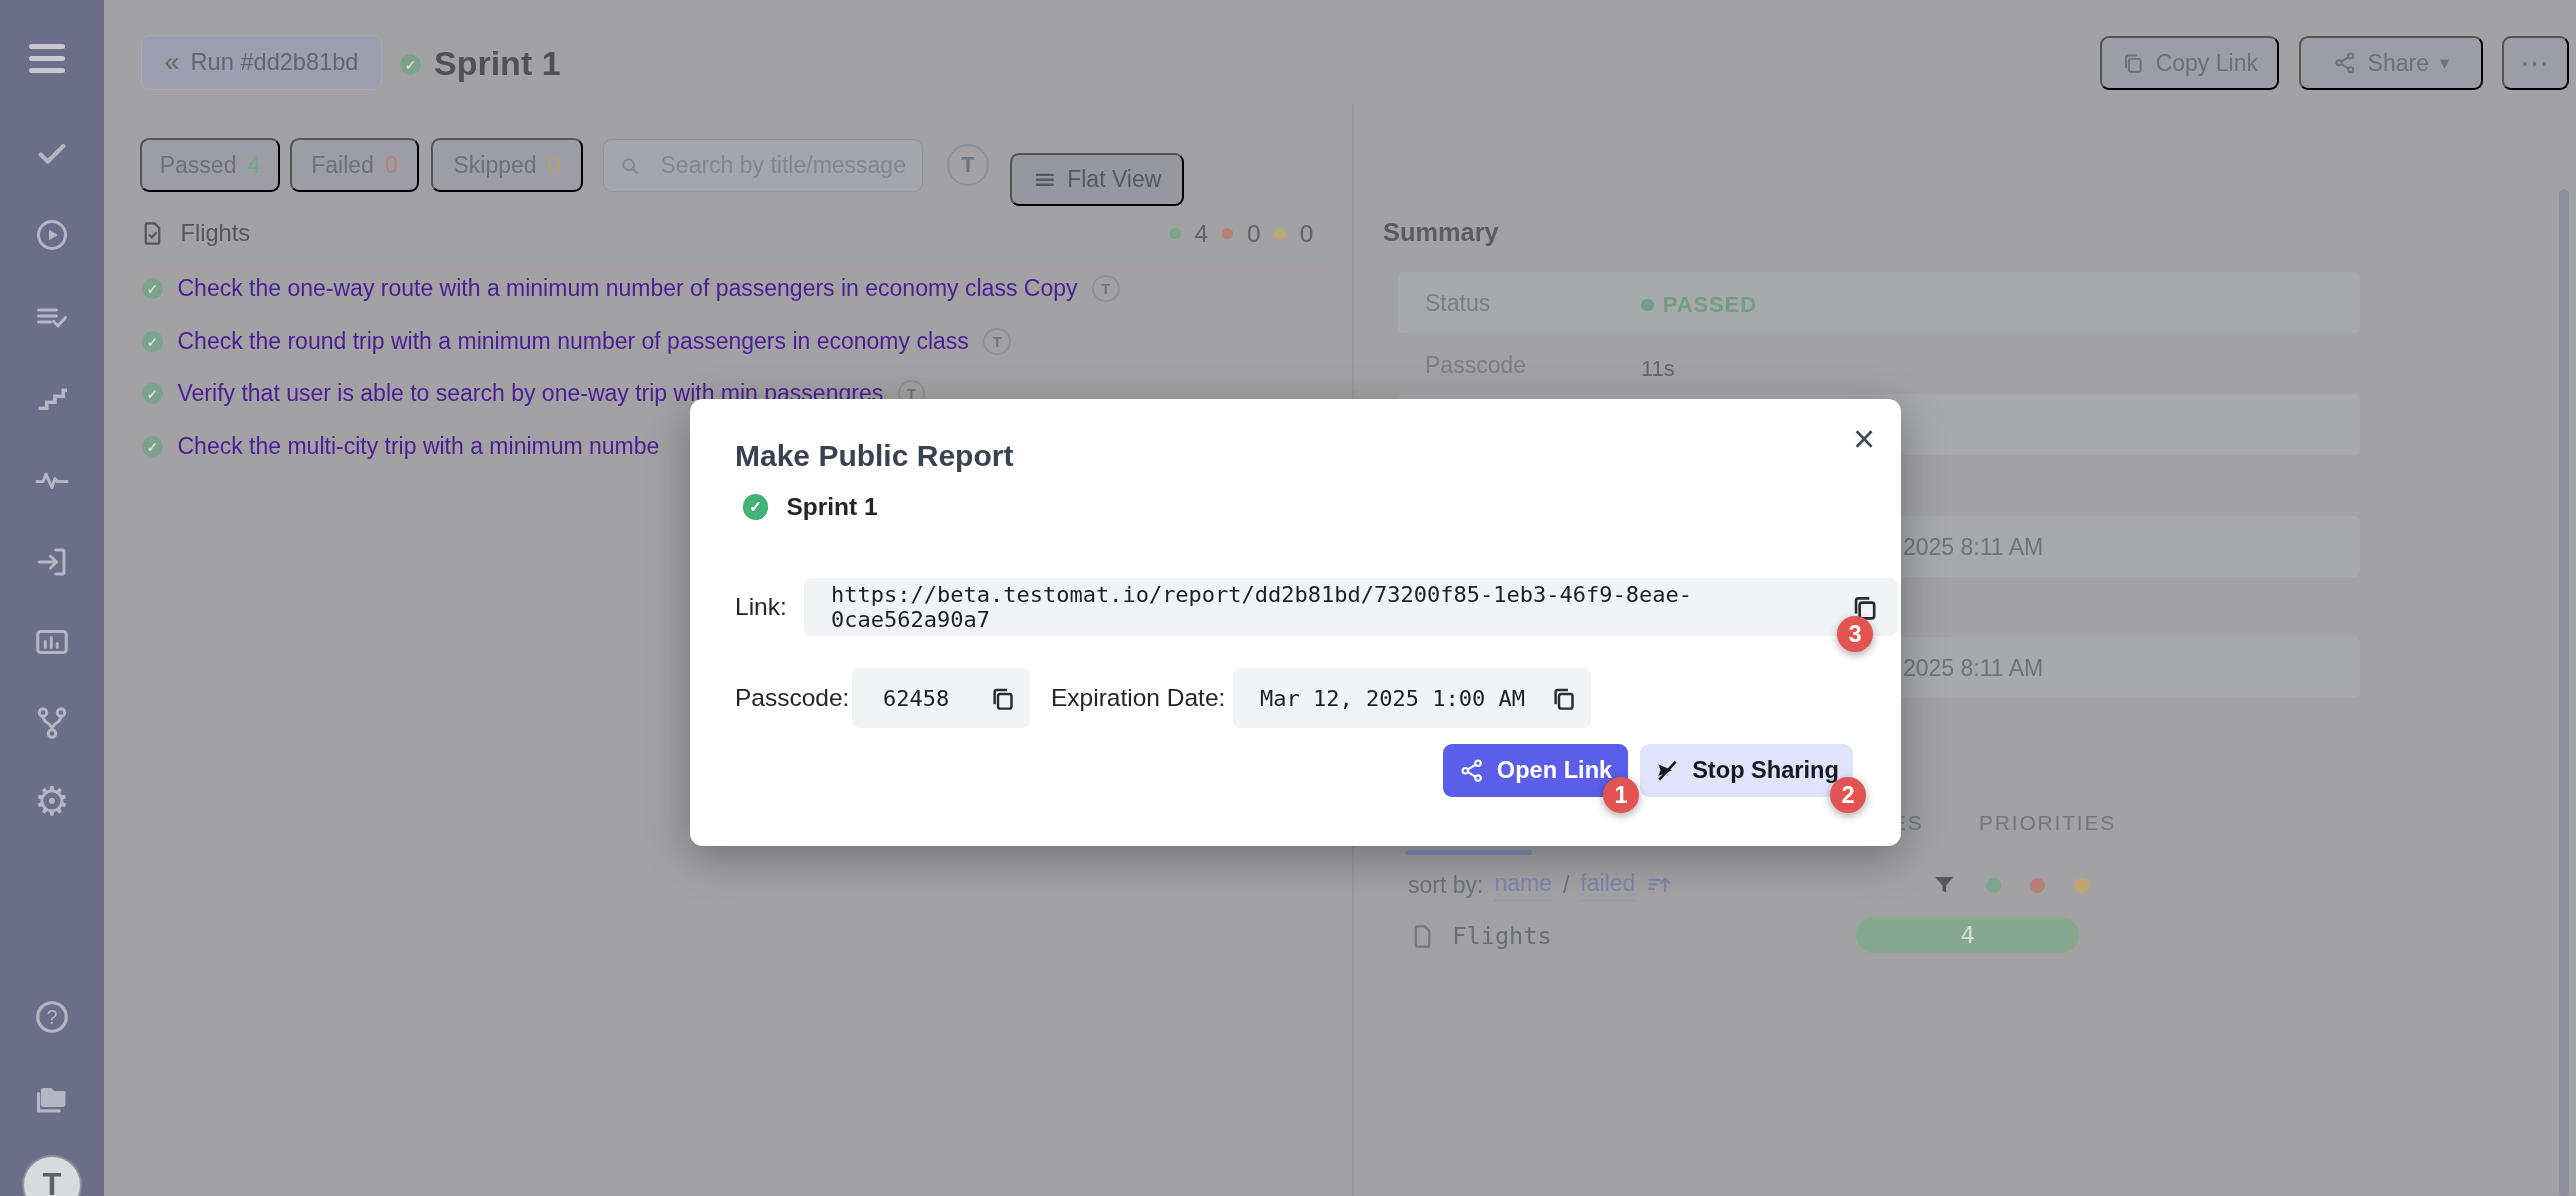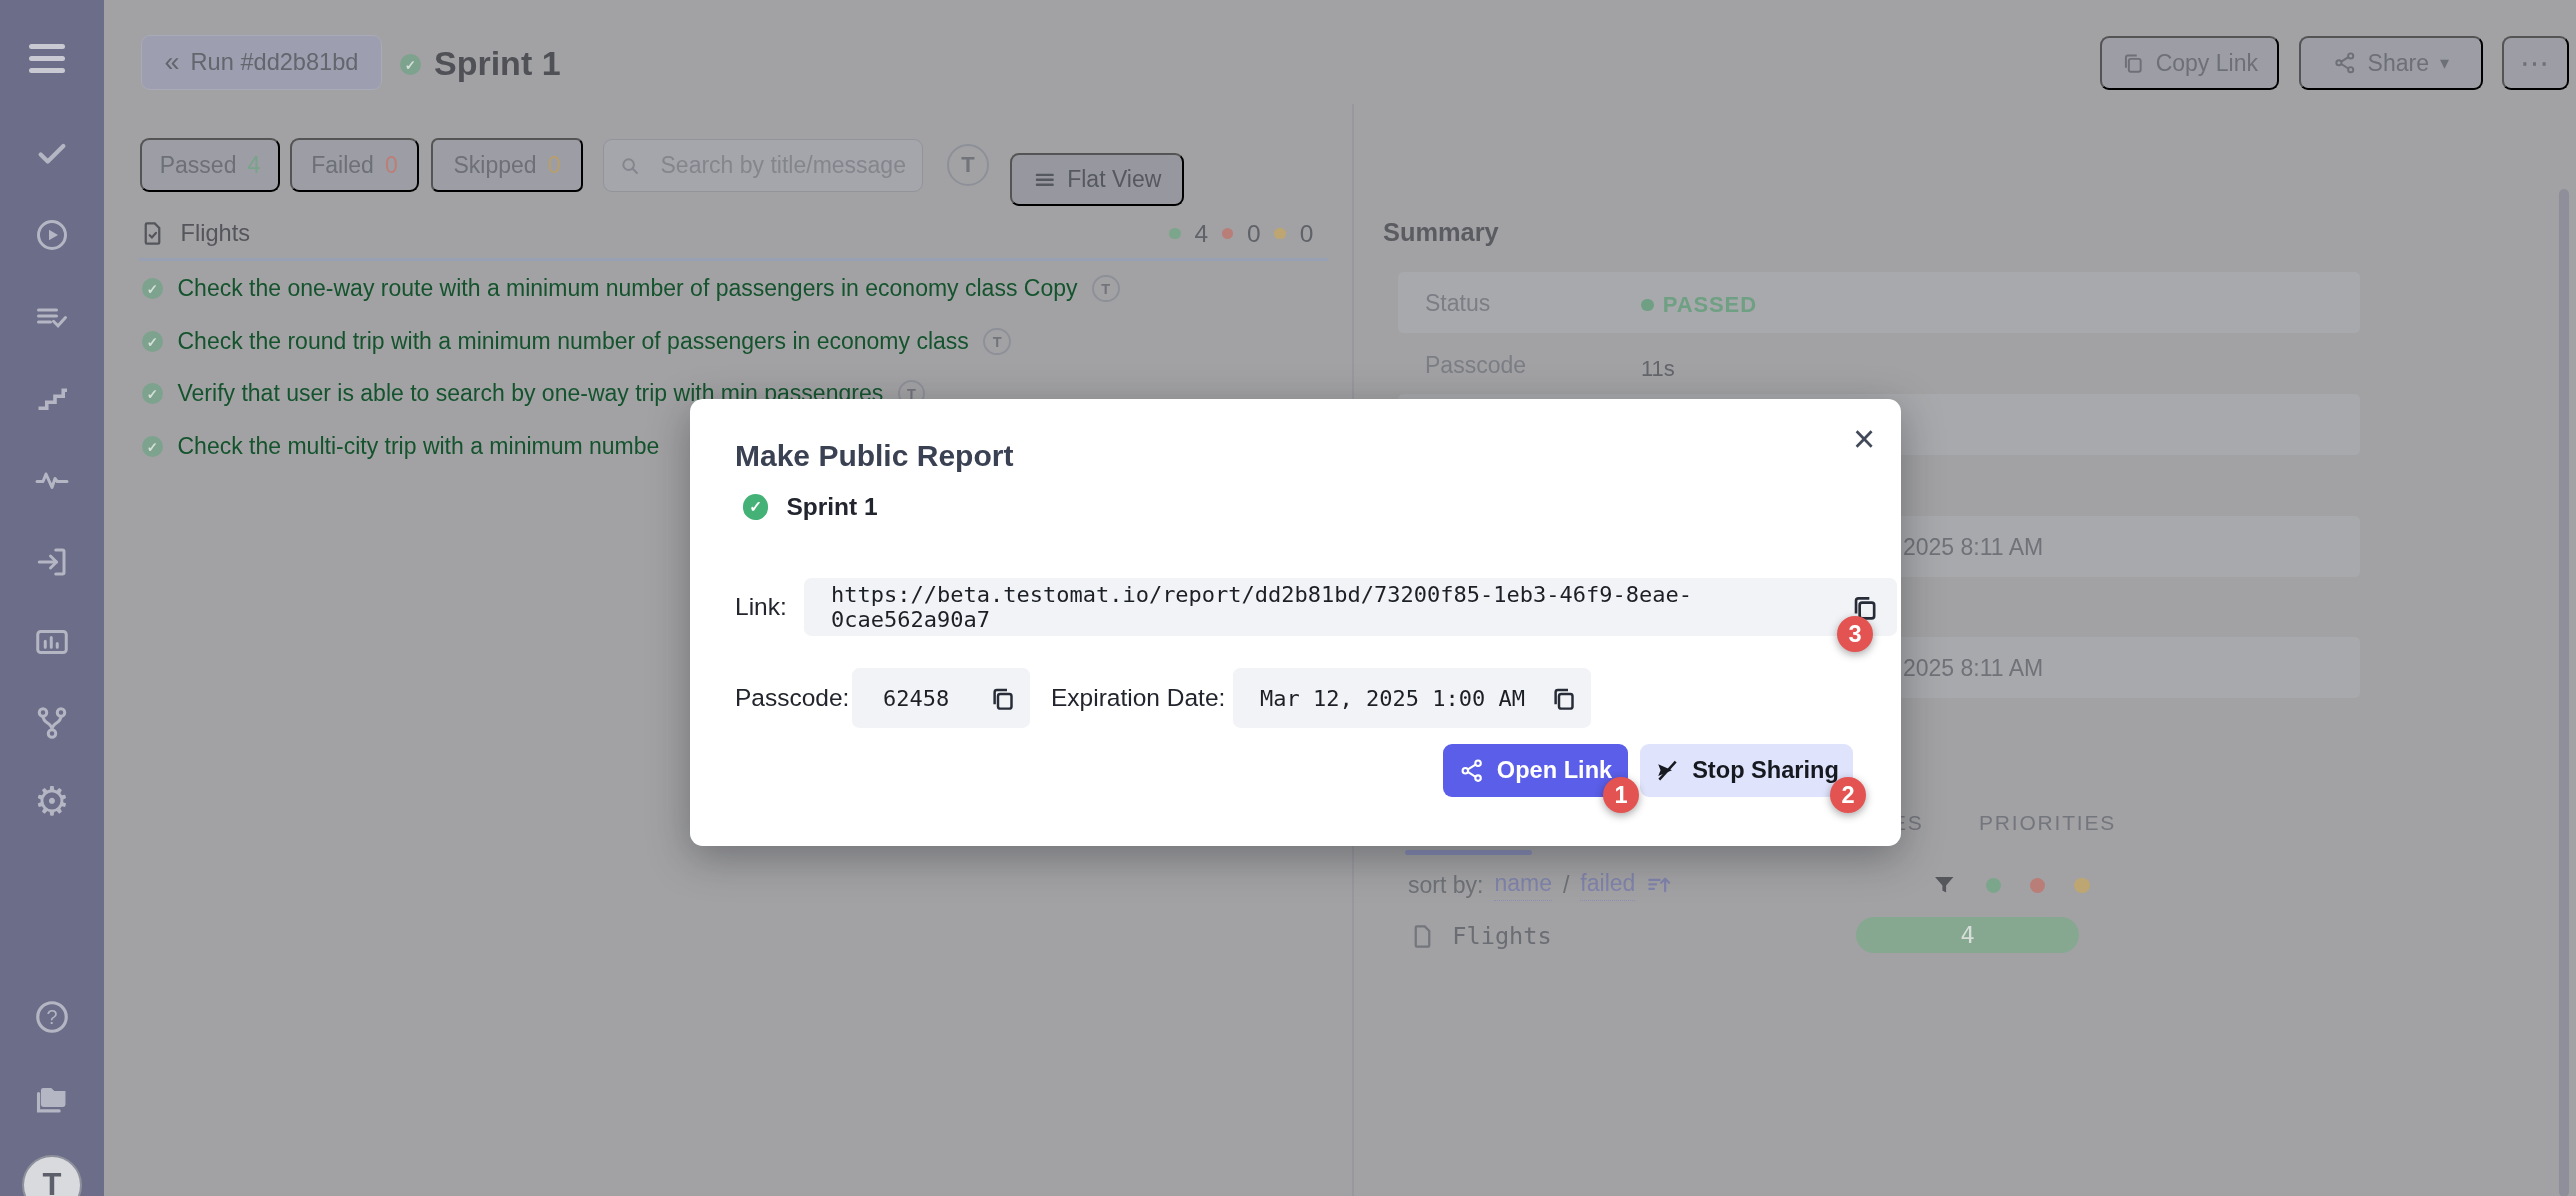--- a/index.html
+++ b/index.html
@@ -19,21 +19,21 @@
   .count-g{color:#78a489;} .count-r{color:#bd7e76;} .count-y{color:#b99f69;}
   .search{background:#a5a6ac;border:1.8px solid #93949b;border-radius:9px;display:flex;align-items:center;
           gap:18px;padding:0 14.5px;box-sizing:border-box;}
   .search input{background:transparent;border:none;outline:none;font-size:23px;color:#70727a;
                 font-family:"Liberation Sans",sans-serif;width:245px;}
   .search input::placeholder{color:#84868d;}
   .tlogo{border:2.3px solid #8e9099;border-radius:50%;color:#72747b;display:flex;align-items:center;
          justify-content:center;font-weight:bold;}
   .itemcheck{width:21px;height:21px;border-radius:50%;background:#7da38e;color:#d4dfd8;display:flex;
              align-items:center;justify-content:center;font-size:13.6px;font-weight:bold;flex:none;}
-  .itemtext{font-size:23px;color:#14532d;white-space:nowrap;text-align:right;}
+  .itemtext{font-size:23px;color:#4c1d95;white-space:nowrap;text-align:right;}
   .dot{border-radius:50%;display:inline-block;}
   .stripe{background:#a8a9ac;border-radius:5.4px;}
   .slabel{font-size:23px;color:#7b7e85;}
   .svalue{font-size:22px;color:#64666c;}
   .tab{font-size:21px;letter-spacing:1.8px;color:#73767d;}
   .sortlink{font-size:23px;color:#8083ab;border-bottom:1.8px dotted #8d90b5;padding-bottom:2.7px;}
 
   
   .modal{left:690px;top:399px;width:1211px;height:447px;background:#ffffff;border-radius:12.7px;
          box-shadow:0 11px 41px rgba(20,22,30,.35);z-index:40;}
@@ -155,21 +155,21 @@
   </button>
 
   <button class="abs chip" style="left:140px;top:138px;width:140px;height:54px;">
     <span>Passed</span>
     <span class="count-g">4</span>
   </button>
   <button class="abs chip" style="left:290px;top:138px;width:129px;height:54px;">
     <span>Failed</span>
     <span class="count-r">0</span>
   </button>
-  <button class="abs chip" style="left:431px;top:138px;width:152px;height:54px;border-radius:7px;">
+  <button class="abs chip" style="left:431px;top:138px;width:152px;height:54px;">
     <span>Skipped</span>
     <span class="count-y">0</span>
   </button>
   <div class="abs search" style="left:603px;top:139px;width:320px;height:53px;">
     <svg width="22" height="22" viewBox="0 0 24 24" fill="none" stroke="#84868d" stroke-width="2.2" stroke-linecap="round">
         <circle cx="10.5" cy="10.5" r="5.8"></circle>
         <path d="M15 15l4.6 4.6"></path>
       </svg>
     <input type="text" placeholder="Search by title/message" style="">
   </div>

